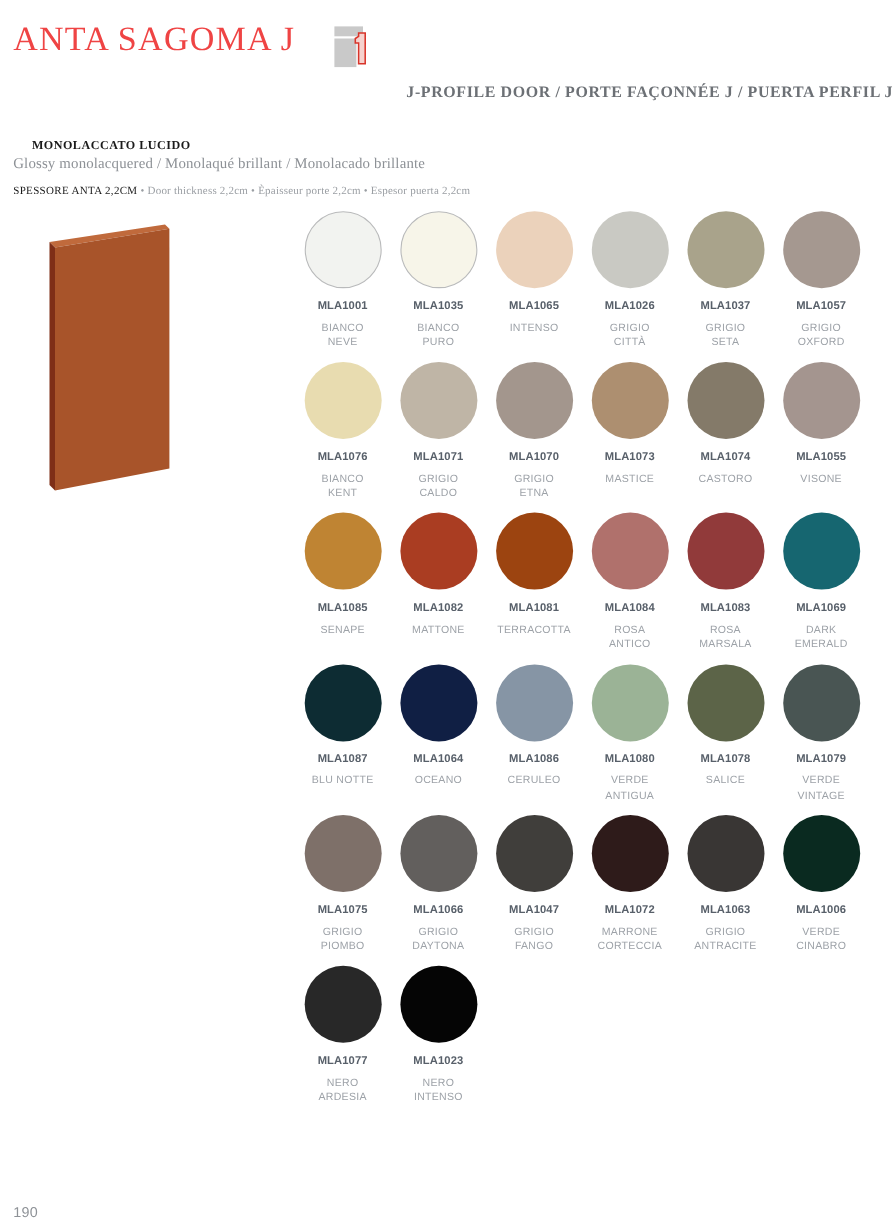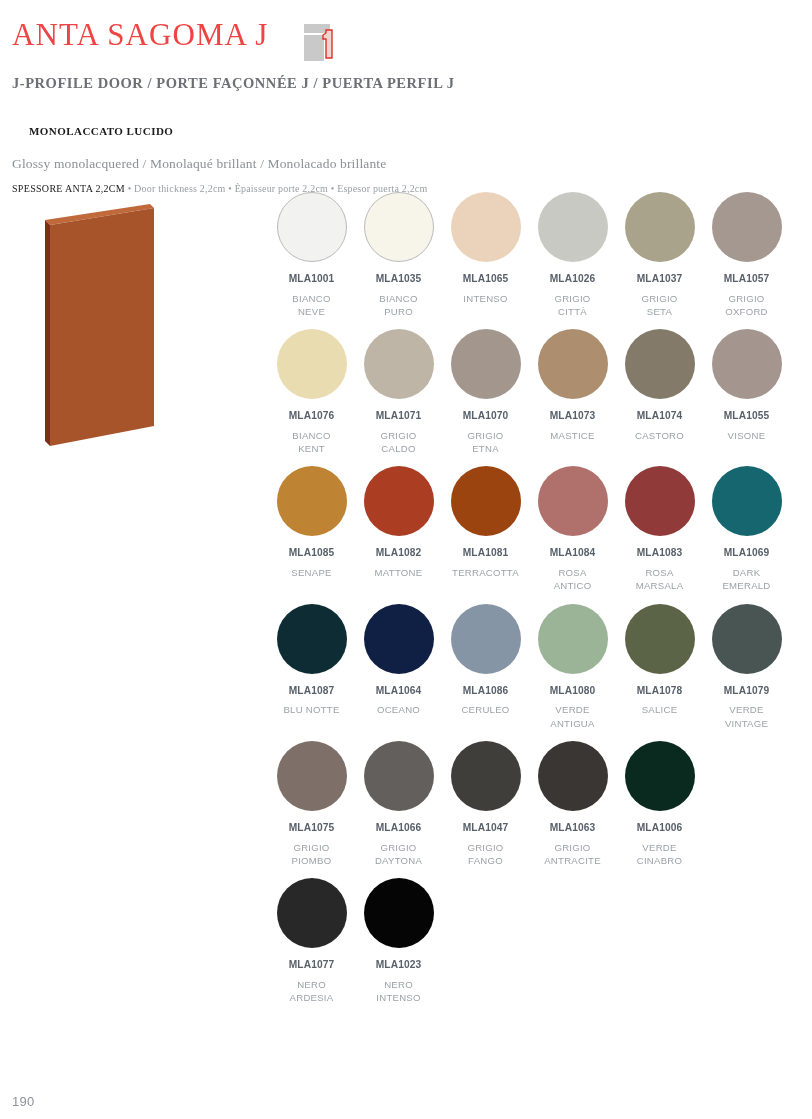--- a/index.html
+++ b/index.html
@@ -29,40 +29,41 @@
 
   .profile-icon { margin-left: 34px; margin-top: 4px; }
 
   .subtitle {
     font-family: "Liberation Serif", serif;
     font-size: 14.5px;
     font-weight: 700;
     letter-spacing: 0.55px;
     color: #6c7075;
     margin-top: 9px;
+    text-align: right;
   }
 
   
   .finish-block { padding: 0 0 0 12px; margin-top: 33px; }
 
   .finish-name {
     font-family: "Liberation Serif", serif;
     font-size: 11px;
     font-weight: 700;
     letter-spacing: 0.45px;
     color: #1b1b1b;
     margin-left: 17px;
   }
 
   .finish-trans {
     font-family: "Liberation Serif", serif;
     font-size: 13.5px;
     font-weight: 400;
     color: #8d9196;
-    margin-top: 19px;
+    margin-top: 3px;
     letter-spacing: 0.15px;
   }
 
   .thickness { margin-top: 11px; font-family: "Liberation Serif", serif; font-size: 10px; }
   .thickness .b { font-weight: 400; color: #1b1b1b; letter-spacing: 0.3px; }
   .thickness .t { font-weight: 400; color: #9a9ea3; letter-spacing: 0.2px; }
 
   
   .door-wrap { position: absolute; left: 40px; top: 196px; width: 120px; height: 262px; }
   .door-svg { display: block; }
@@ -303,20 +304,26 @@
       <div class="cname">GRIGIO
 DAYTONA</div>
     </div>
     <div class="cell">
       <div class="chip" style="background: rgb(64, 62, 59);"></div>
       <div class="code">MLA1047</div>
       <div class="cname">GRIGIO
 FANGO</div>
     </div>
     <div class="cell">
+      <div class="chip" style="background: rgb(46, 27, 26);"></div>
+      <div class="code">MLA1072</div>
+      <div class="cname">MARRONE
+CORTECCIA</div>
+    </div>
+    <div class="cell">
       <div class="chip" style="background: rgb(57, 54, 52);"></div>
       <div class="code">MLA1063</div>
       <div class="cname">GRIGIO
 ANTRACITE</div>
     </div>
     <div class="cell">
       <div class="chip" style="background: rgb(10, 42, 32);"></div>
       <div class="code">MLA1006</div>
       <div class="cname">VERDE
 CINABRO</div>

